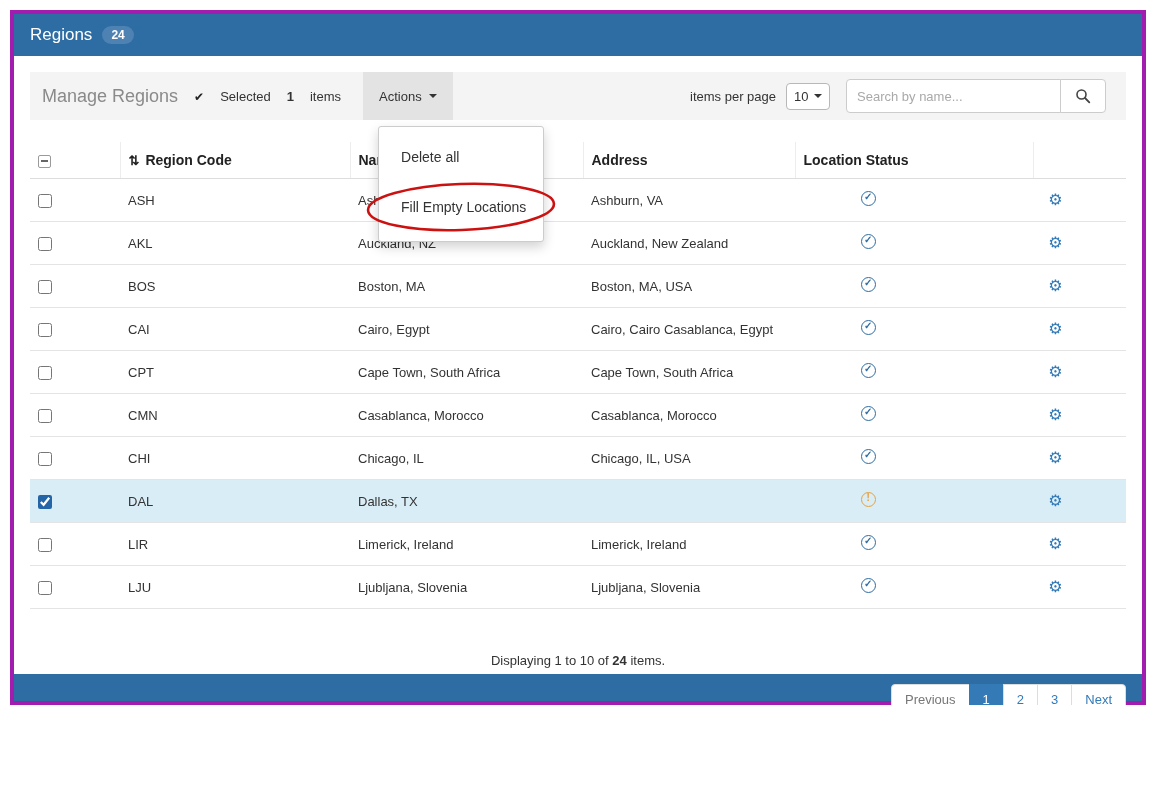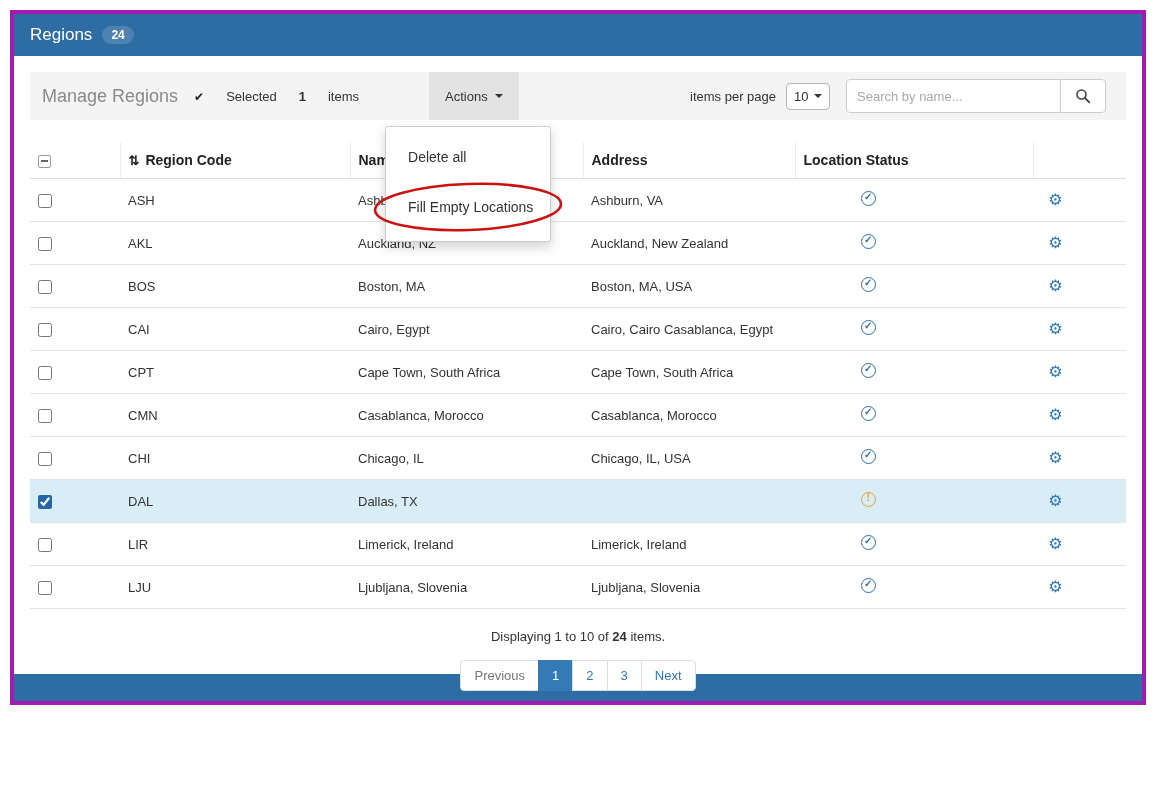--- a/index.html
+++ b/index.html
@@ -37,50 +37,49 @@
   .panel-body { height: 618px; padding: 16px; position: relative; }
 
   
   .toolbar {
     background: #f4f4f4;
     height: 48px;
     display: flex;
     align-items: center;
   }
   .manage-title { font-size: 18px; color: #8a8a8a; margin-left: 12px; }
-  .selected-info { margin-left: 16px; font-size: 13px; display: flex; align-items: center; gap: 22px; }
+  .selected-info { margin-left: 16px; font-size: 13px; display: flex; align-items: center; gap: 16px; }
   .check-glyph::before { content: "\2714"; font-size: 12px; color: #222; }
   .actions-wrap { position: relative; margin-left: 22px; align-self: stretch; }
   .actions-btn {
     height: 100%;
     border: 0;
     background: #e3e3e3;
     padding: 0 16px;
     font-size: 13px;
     color: #333;
     cursor: pointer;
     font-family: inherit;
     display: flex;
     align-items: center;
     gap: 7px;
-    margin-left: 48px;
   }
   .caret {
     display: inline-block;
     width: 0; height: 0;
     border-left: 4px solid transparent;
     border-right: 4px solid transparent;
     border-top: 4px solid #333;
   }
 
   
   .dropdown {
     position: absolute;
     top: calc(100% + 6px);
-    left: 4px;
+    left: 15px;
     width: 166px;
     background: #fff;
     border: 1px solid #ccc;
     border-radius: 3px;
     box-shadow: 0 5px 12px rgba(0,0,0,.18);
     padding: 16px 0 20px;
     z-index: 30;
   }
   .dropdown-item {
     display: block;
@@ -178,22 +177,22 @@
   .circle-icon { display: inline-block; width: 15px; height: 15px; border-radius: 50%; position: relative; margin-left: 58px; }
   .circle-icon.ok { border: 1.6px solid #2e6da4; }
   .circle-icon.ok::after { content: "\2713"; position: absolute; left: 2px; top: -1px; font-size: 10px; font-weight: 700; color: #2e6da4; }
   .circle-icon.warn { border: 1.6px solid #e8a13c; }
   .circle-icon.warn::after { content: "!"; position: absolute; left: 4.5px; top: -1px; font-size: 10px; font-weight: 700; color: #e8a13c; }
   .gear-cell { text-align: center; padding-right: 56px !important; }
   .gear-glyph { color: #337ab7; font-size: 16px; cursor: pointer; line-height: 1; }
   .gear-glyph::before { content: "\2699"; }
 
   
-  .summary { text-align: center; margin-top: 20px; font-size: 13px; }
-  .pagination { display: flex; justify-content: center; margin-top: 16px; }
+  .summary { text-align: center; margin-top: 44px; font-size: 13px; }
+  .pagination { display: flex; justify-content: flex-end; margin-top: 16px; }
   .page-btn {
     border: 1px solid #ddd;
     padding: 8px 13px;
     font-size: 13px;
     color: #337ab7;
     background: #fff;
     margin-left: -1px;
     cursor: pointer;
     line-height: 1;
     text-decoration: none;

